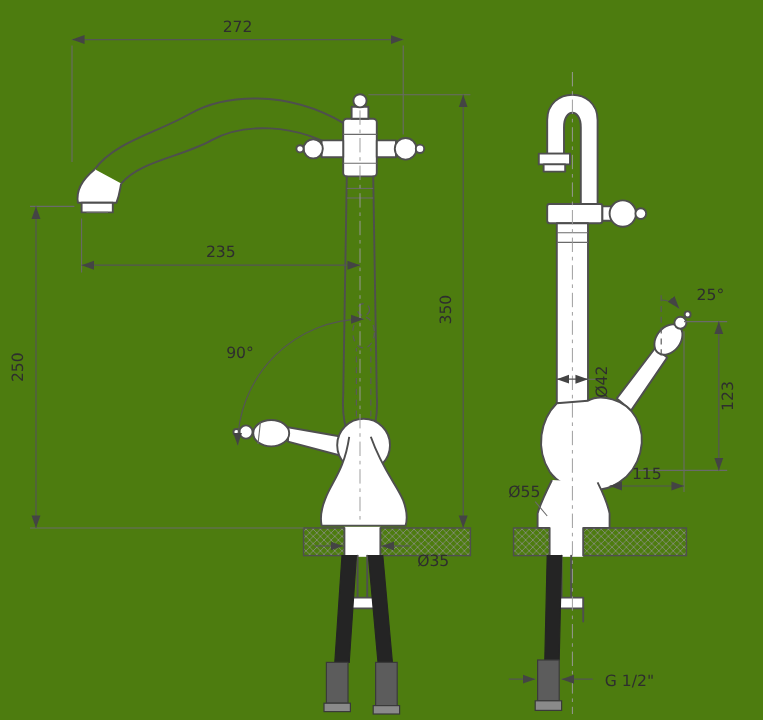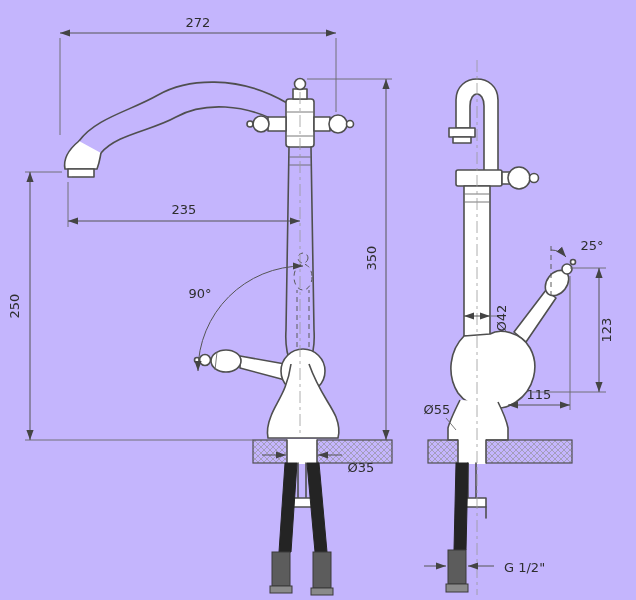--- a/index.html
+++ b/index.html
@@ -1,19 +1,19 @@
 <!DOCTYPE html>
 <html><head>
 <meta charset="utf-8">
 <style>
   html,body{margin:0;padding:0;background:#ffffff;}
   .stage{
     position:relative;
     width:636px;height:600px;
-    background:#c4b5fd;
+    background:#4d7c0f;
     font-family:"DejaVu Sans", sans-serif;
     overflow:hidden;
   }
   svg{display:block;}
   .obj{stroke:#4f4f4f;stroke-width:1.6;fill:none;stroke-linecap:round;stroke-linejoin:round;}
   .objf{stroke:#4f4f4f;stroke-width:1.6;fill:#ffffff;stroke-linejoin:round;}
   .thin{stroke:#6a6a6a;stroke-width:0.9;fill:none;}
   .dim{stroke:#555555;stroke-width:1;fill:none;}
   .dashf{stroke:#5a5a5a;stroke-width:1;fill:none;stroke-dasharray:5 4;}
   .cl{stroke:#9a9a9a;stroke-width:0.8;fill:none;stroke-dasharray:12 4 3 4;}

